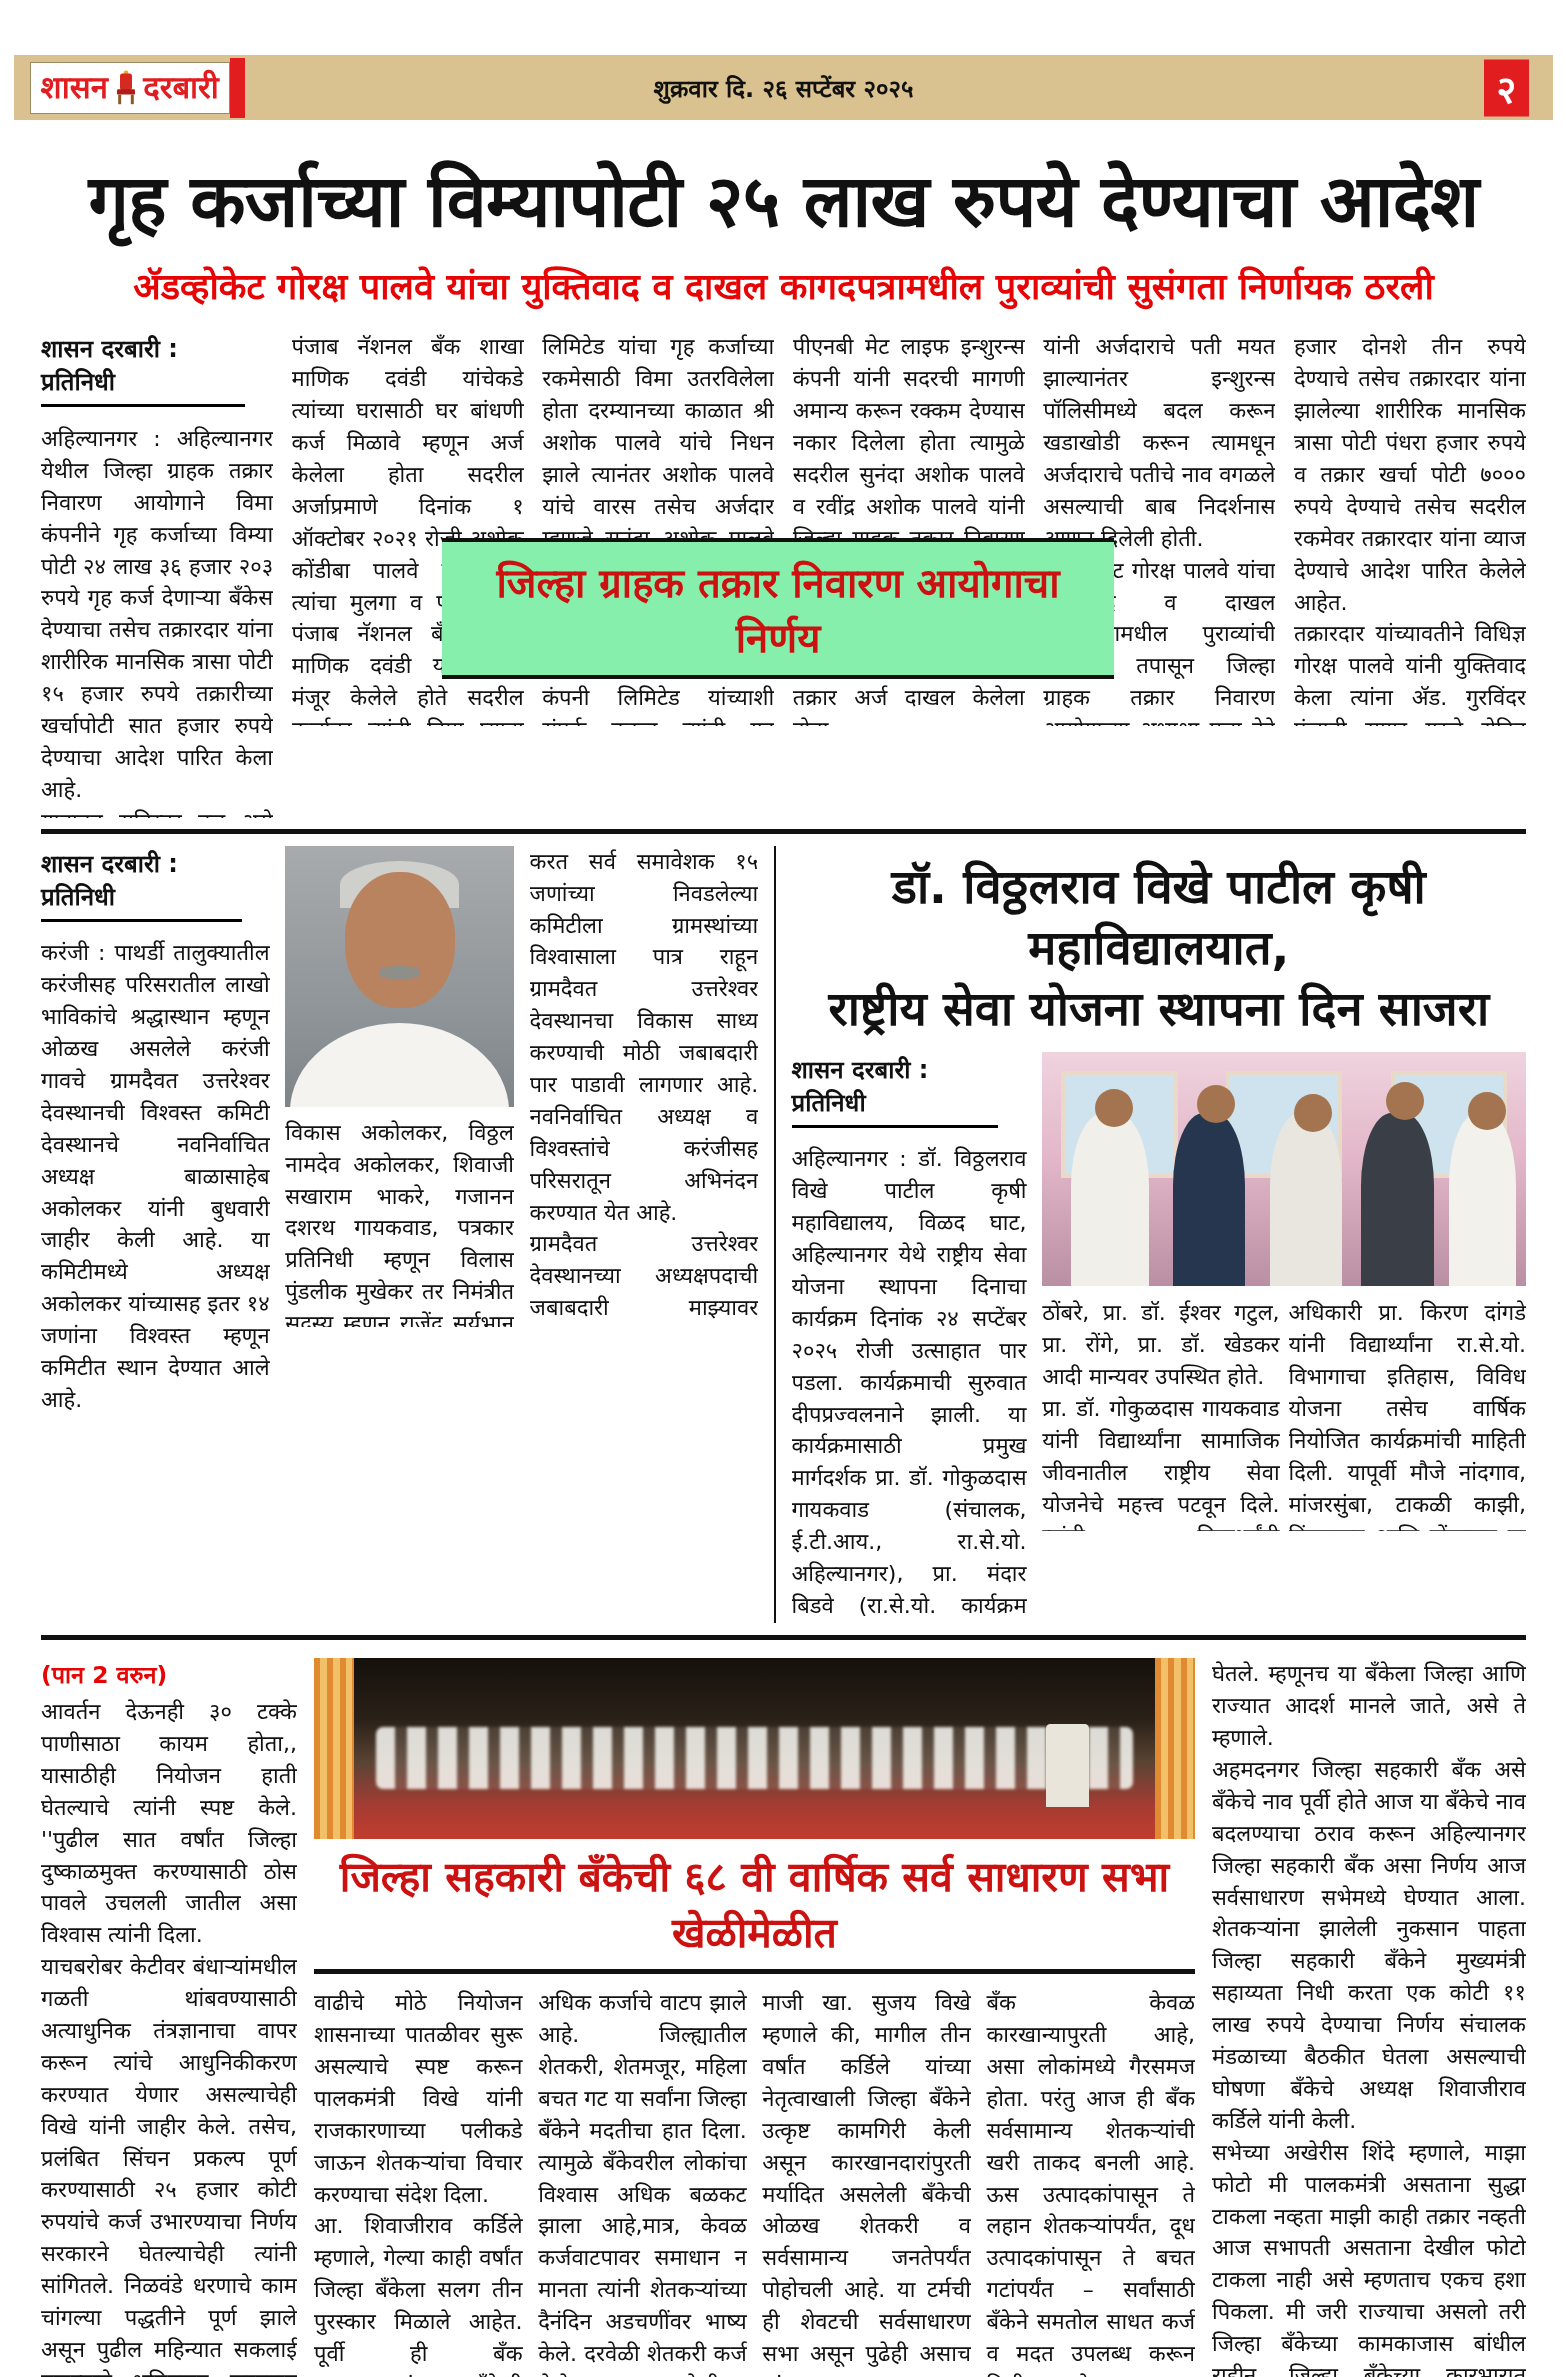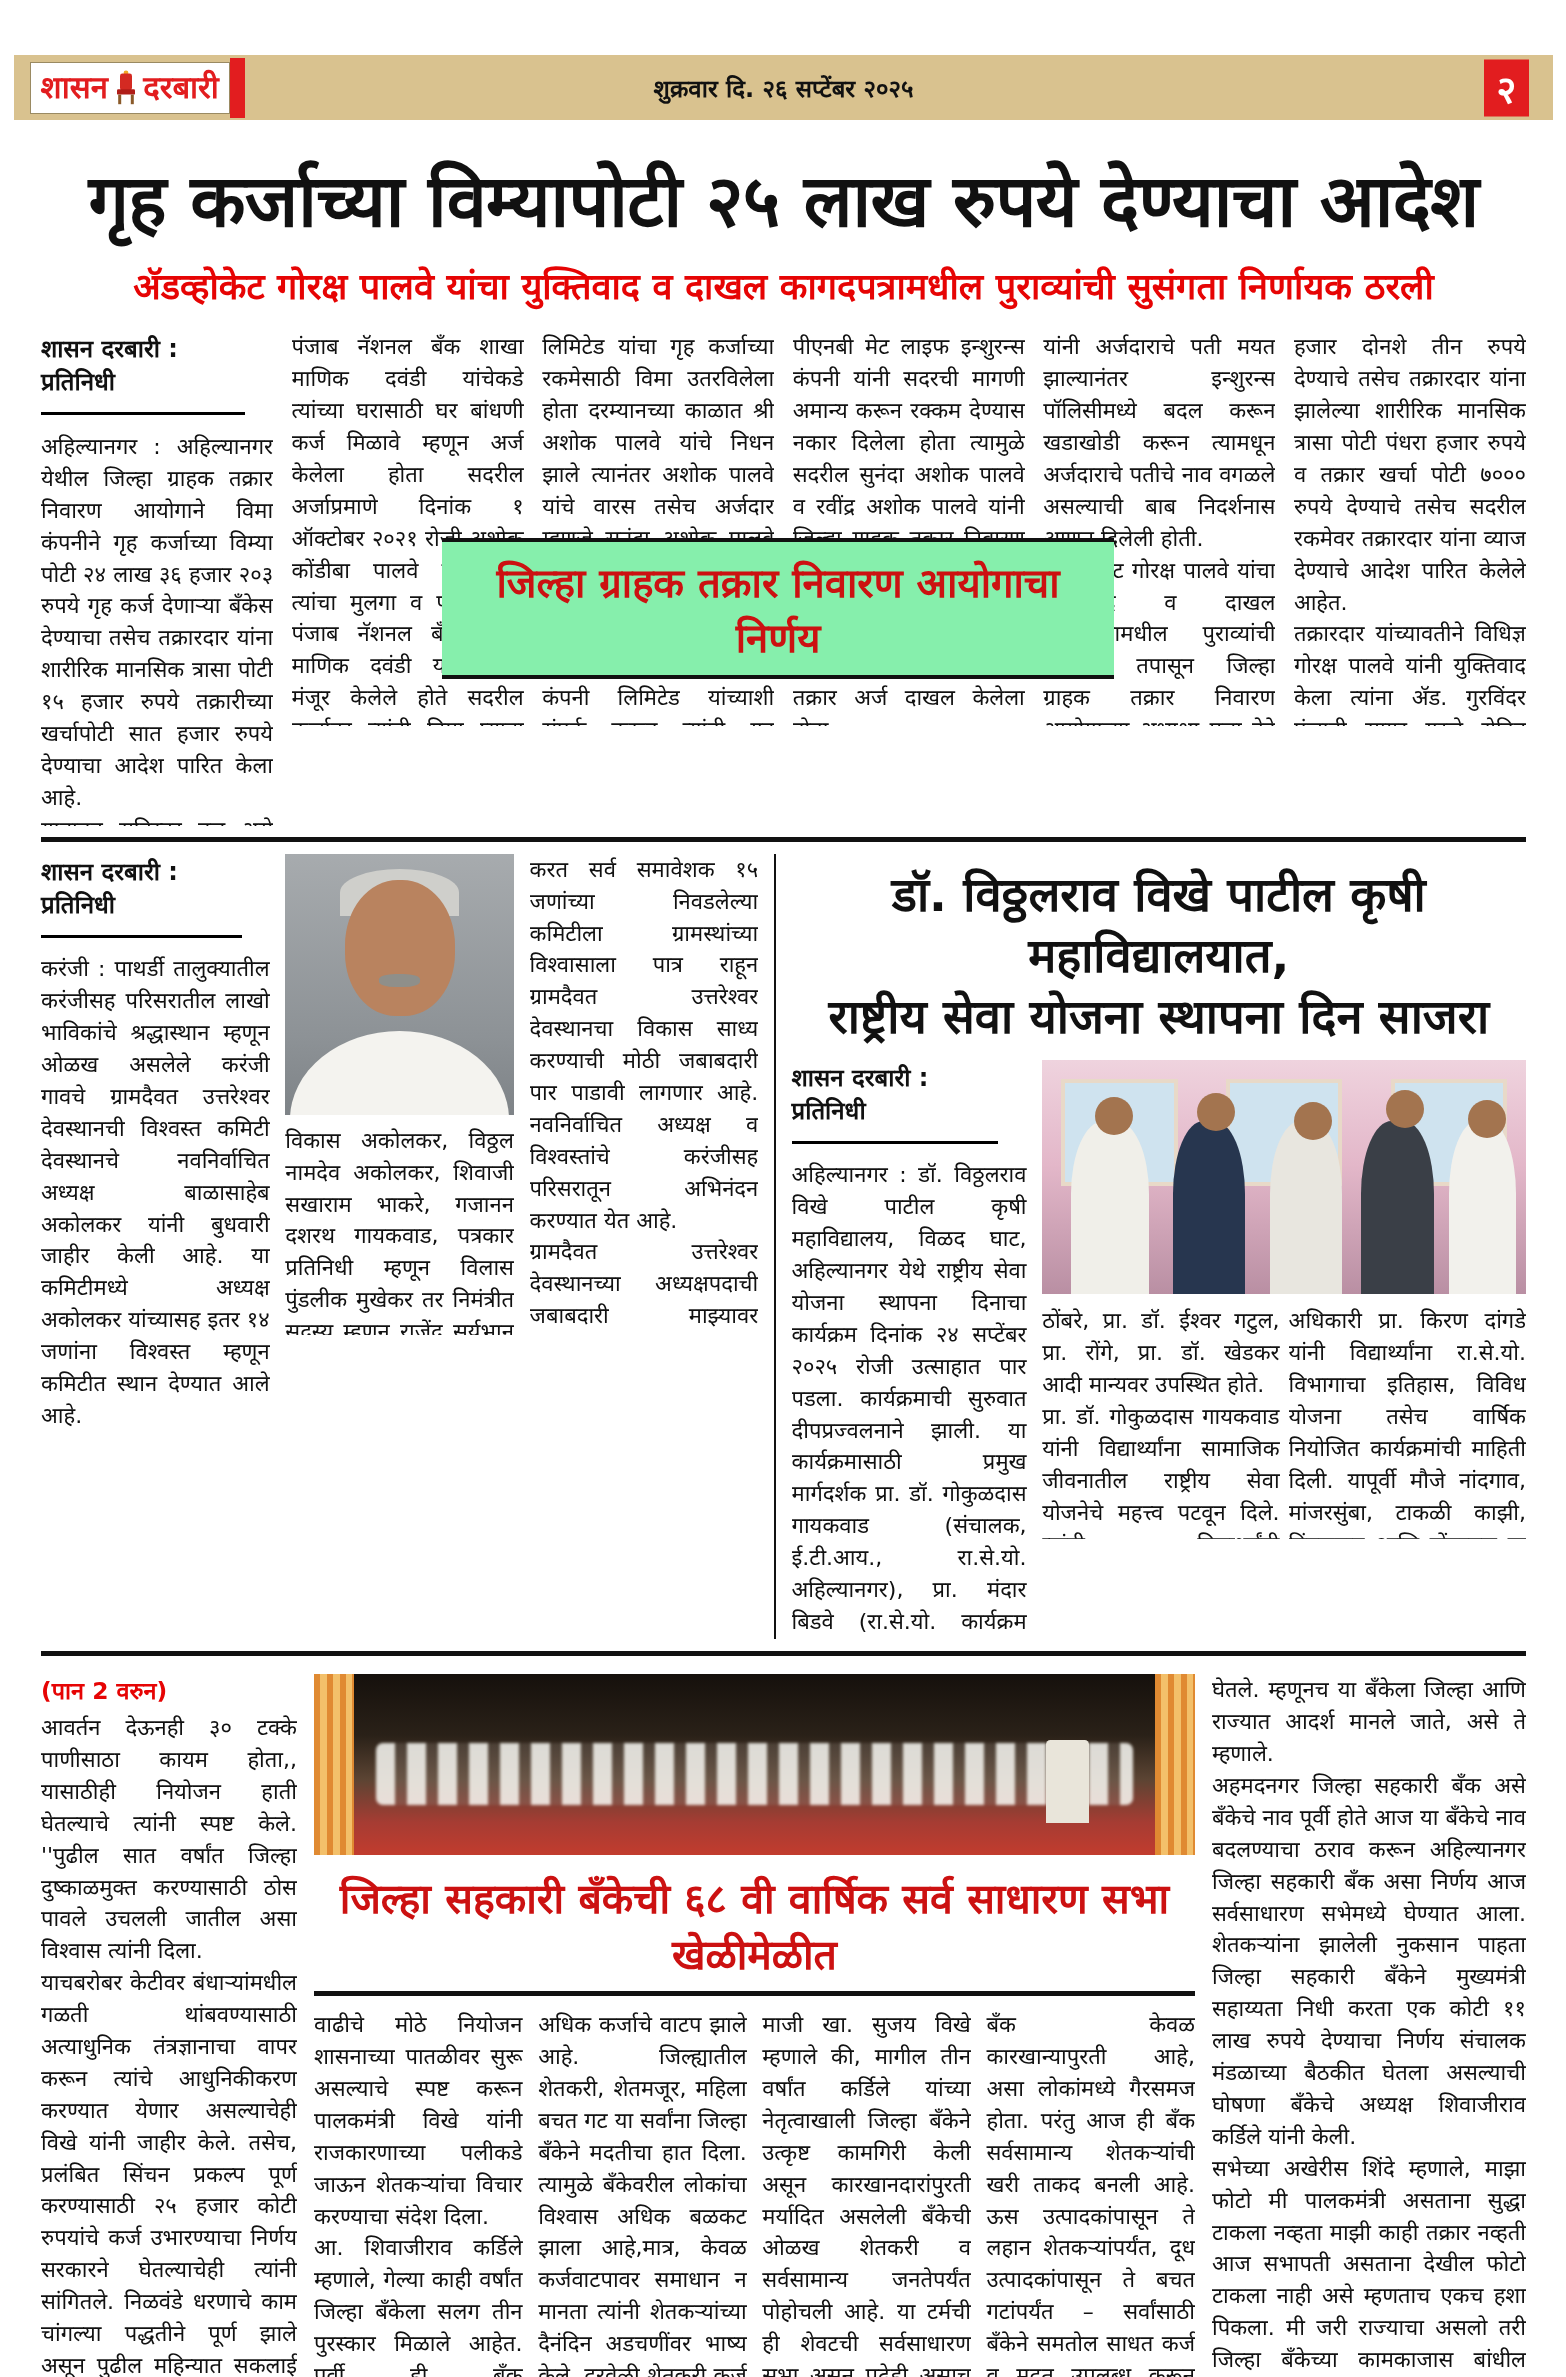--- a/index.html
+++ b/index.html
@@ -25,21 +25,21 @@
   }
   
   .lead-headline{
     margin:38px 41px 0;text-align:center;font-weight:bold;font-size:72px;line-height:1.22;
     letter-spacing:-0.7px;white-space:pre-line;
   }
   .lead-subheadline{
     margin:15.6px 41px 0;text-align:center;font-weight:bold;font-size:36px;color:#e60404;white-space:pre-line;
   }
   
-  .byline{font-weight:bold;font-size:24px;padding-bottom:15px;border-bottom:3.6px solid #000;width:88%;margin-bottom:15.6px;}
+  .byline{font-weight:bold;font-size:24px;padding-bottom:7px;border-bottom:3.6px solid #000;width:88%;margin-bottom:15.6px;}
   .coltext{font-size:22px;line-height:1.45;text-align:justify;white-space:pre-line;overflow:hidden;}
   .rule-h{height:5px;background:#111;margin:11.4px 41px;}
   
   .sec1{position:relative;margin:21px 41px 0;display:flex;gap:18.5px;}
   .sec1 .col{flex:1;min-width:0;}
   .sec1 .coltext{height:395px;}
   .inset{
     position:absolute;left:27%;top:207px;width:44.5%;background:#86efac;
     border-top:4.3px solid #111;border-bottom:4.3px solid #111;
     padding:11.4px 5.7px;text-align:center;font-weight:bold;font-size:40px;color:#cc1111;
@@ -84,21 +84,21 @@
   
   .sec3-headline{margin:11.4px 41px 1.4px;text-align:center;font-weight:bold;font-size:65px;line-height:1.18;}
   .sec3{display:flex;gap:17px;margin:18.5px 41px 0;}
   .bank-left{flex:0 0 256px;min-width:0;}
   .bank-mid{flex:1;min-width:0;}
   .bank-right{flex:0 0 314px;min-width:0;}
   .continued{color:#e60404;font-weight:bold;font-size:23.4px;margin-bottom:5.7px;}
   .bank-left .coltext,.bank-right .coltext{height:719px;}
   .banner{
     text-align:center;font-weight:bold;font-size:41px;color:#cc1111;
-    padding:14px 0 10px;white-space:pre-line;
+    padding:8px 0 10px;white-space:pre-line;
   }
   .banner-rule{height:5px;background:#111;margin-bottom:12.8px;}
   .bank-cols{display:flex;gap:15.6px;}
   .bank-cols .col{flex:1;min-width:0;}
   .bank-cols .coltext{height:472px;}
 </style>
 </head>
 <body>
 
 <div id="page">

